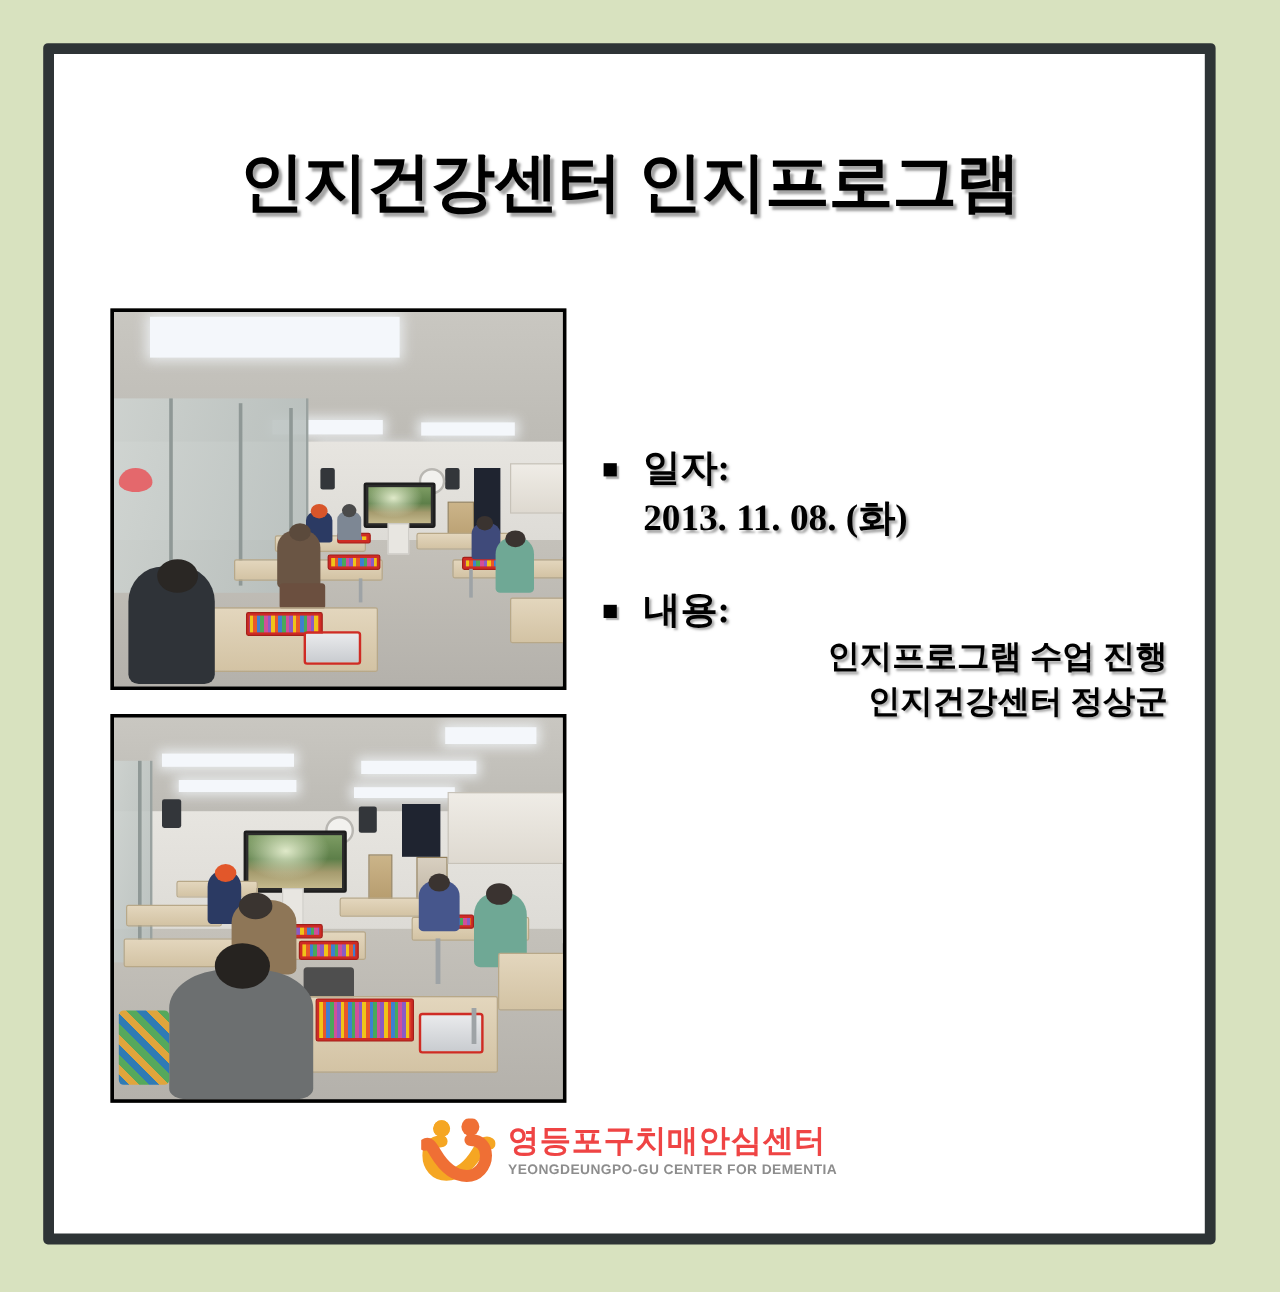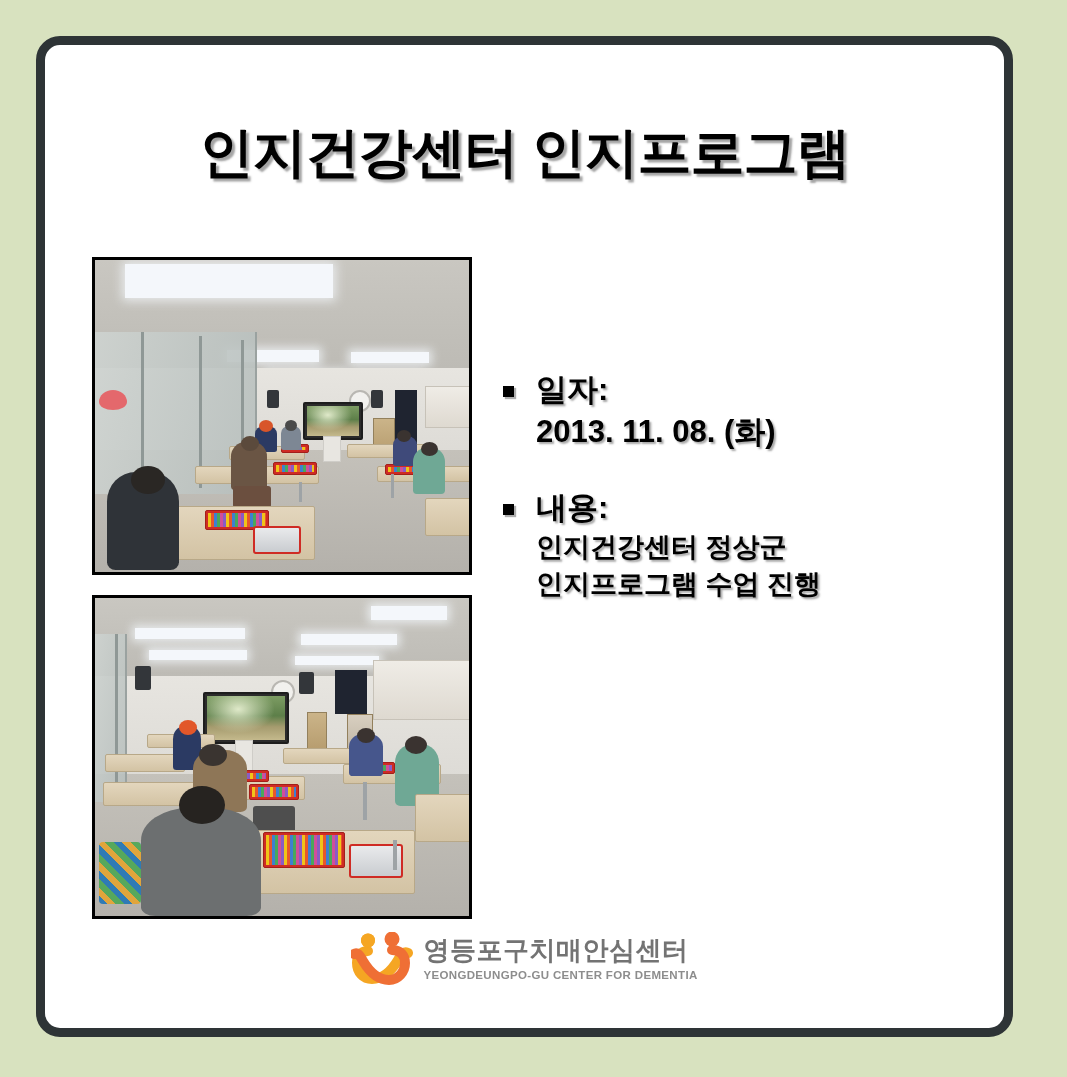--- a/index.html
+++ b/index.html
@@ -17,21 +17,21 @@
 
   .poster {
     position: absolute;
     left: 36px;
     top: 36px;
     width: 977px;
     height: 1001px;
     box-sizing: border-box;
     background: #ffffff;
     border: 9px solid #2e3436;
-    border-radius: 24px;
+    border-radius: 4px;
   }
 
   
   .title-wrap {
     position: absolute;
     left: 0;
     top: 78px;
     width: 100%;
     text-align: center;
   }
@@ -197,26 +197,28 @@
     position: absolute;
     border-radius: 4px;
   }
 
   
   .info-col {
     position: absolute;
     left: 458px;
     top: 325px;
     width: 470px;
+    font-family: Liberation Serif, serif;
   }
   .info-item {
     margin-bottom: 36px;
   }
   .info-item:last-child {
     margin-bottom: 4px;
+    text-align: right;
   }
   .info-head {
     display: flex;
     align-items: flex-start;
   }
   .bullet {
     width: 11px;
     height: 11px;
     background: #000000;
     flex: 0 0 auto;
@@ -263,21 +265,21 @@
     flex: 0 0 auto;
   }
   .logo-text {
     display: flex;
     flex-direction: column;
     justify-content: center;
   }
   .logo-ko {
     font-size: 26px;
     font-weight: bold;
-    color: #737373;
+    color: #ef4444;
     letter-spacing: 0.5px;
     line-height: 1.15;
   }
   .logo-en {
     font-size: 11.5px;
     font-weight: bold;
     color: #8d8d8d;
     letter-spacing: 0.35px;
     line-height: 1.2;
     margin-top: 3px;
@@ -447,22 +449,22 @@
       </div>
     </div>
 
 
     <div class="info-item">
       <div class="info-head">
         <span class="bullet"></span>
         <span class="info-label">내용:</span>
       </div>
       <div class="info-values">
+        <div class="info-value small">인지프로그램 수업 진행</div>
         <div class="info-value small">인지건강센터 정상군</div>
-        <div class="info-value small">인지프로그램 수업 진행</div>
       </div>
     </div>
   </div>
 
   <div class="logo">
     <svg class="logo-mark" viewBox="0 0 62 54" aria-hidden="true">
       <circle cx="17" cy="8.5" r="7" fill="#f5a623"></circle>
       <circle cx="41" cy="7" r="7.5" fill="#ef6f35"></circle>
       <path d="M17 19 C9 19 6 25 6 31 C6 40 12 47 21 47 C32 47 41 38 47 28 C51 21 54 19 57 21" fill="none" stroke="#f5a623" stroke-width="10" stroke-linecap="round"></path>
       <path d="M41 18 C50 18 54 24 54 31 C54 40 47 48 38 48 C27 48 18 39 12 29 C8 22 6 20 3 22" fill="none" stroke="#ef6f35" stroke-width="10" stroke-linecap="round"></path>

